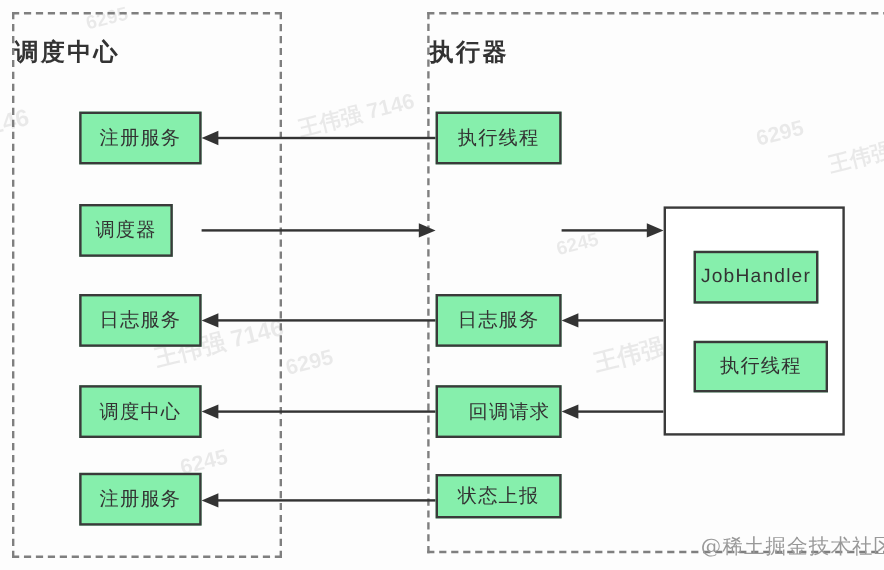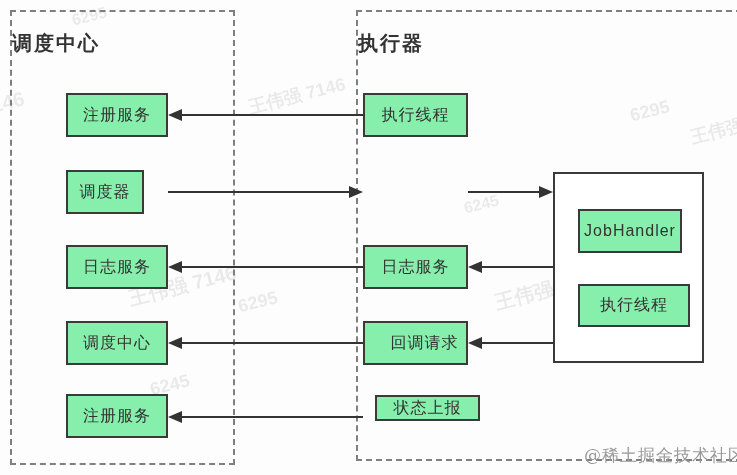--- a/index.html
+++ b/index.html
@@ -75,21 +75,21 @@
 
   <div class="node" style="left:66px;top:93px;width:102px;height:44px;">注册服务</div>
   <div class="node" style="left:66px;top:170px;width:78px;height:44px;">调度器</div>
   <div class="node" style="left:66px;top:245px;width:102px;height:44px;">日志服务</div>
   <div class="node" style="left:66px;top:321px;width:102px;height:44px;">调度中心</div>
   <div class="node" style="left:66px;top:394px;width:102px;height:44px;">注册服务</div>
 
   <div class="node" style="left:363px;top:93px;width:105px;height:44px;">执行线程</div>
   <div class="node" style="left:363px;top:245px;width:105px;height:44px;">日志服务</div>
   <div class="node" style="left:363px;top:321px;width:105px;height:44px;padding-left:18px;">回调请求</div>
-  <div class="node" style="left:375px;top:395px;width:105px;height:26px;">状态上报</div>
+  <div class="node" style="left:363px;top:395px;width:105px;height:37px;">状态上报</div>
 
   <div class="inner-box">
     <div class="node" style="left:23px;top:35px;width:104px;height:44px;">JobHandler</div>
     <div class="node" style="left:23px;top:110px;width:112px;height:43px;">执行线程</div>
   </div>
 
   <div class="arrow head-left" style="left:168px;top:109px;width:195px;">
     <span class="tri"></span>
     <span class="line"></span>
   </div>

